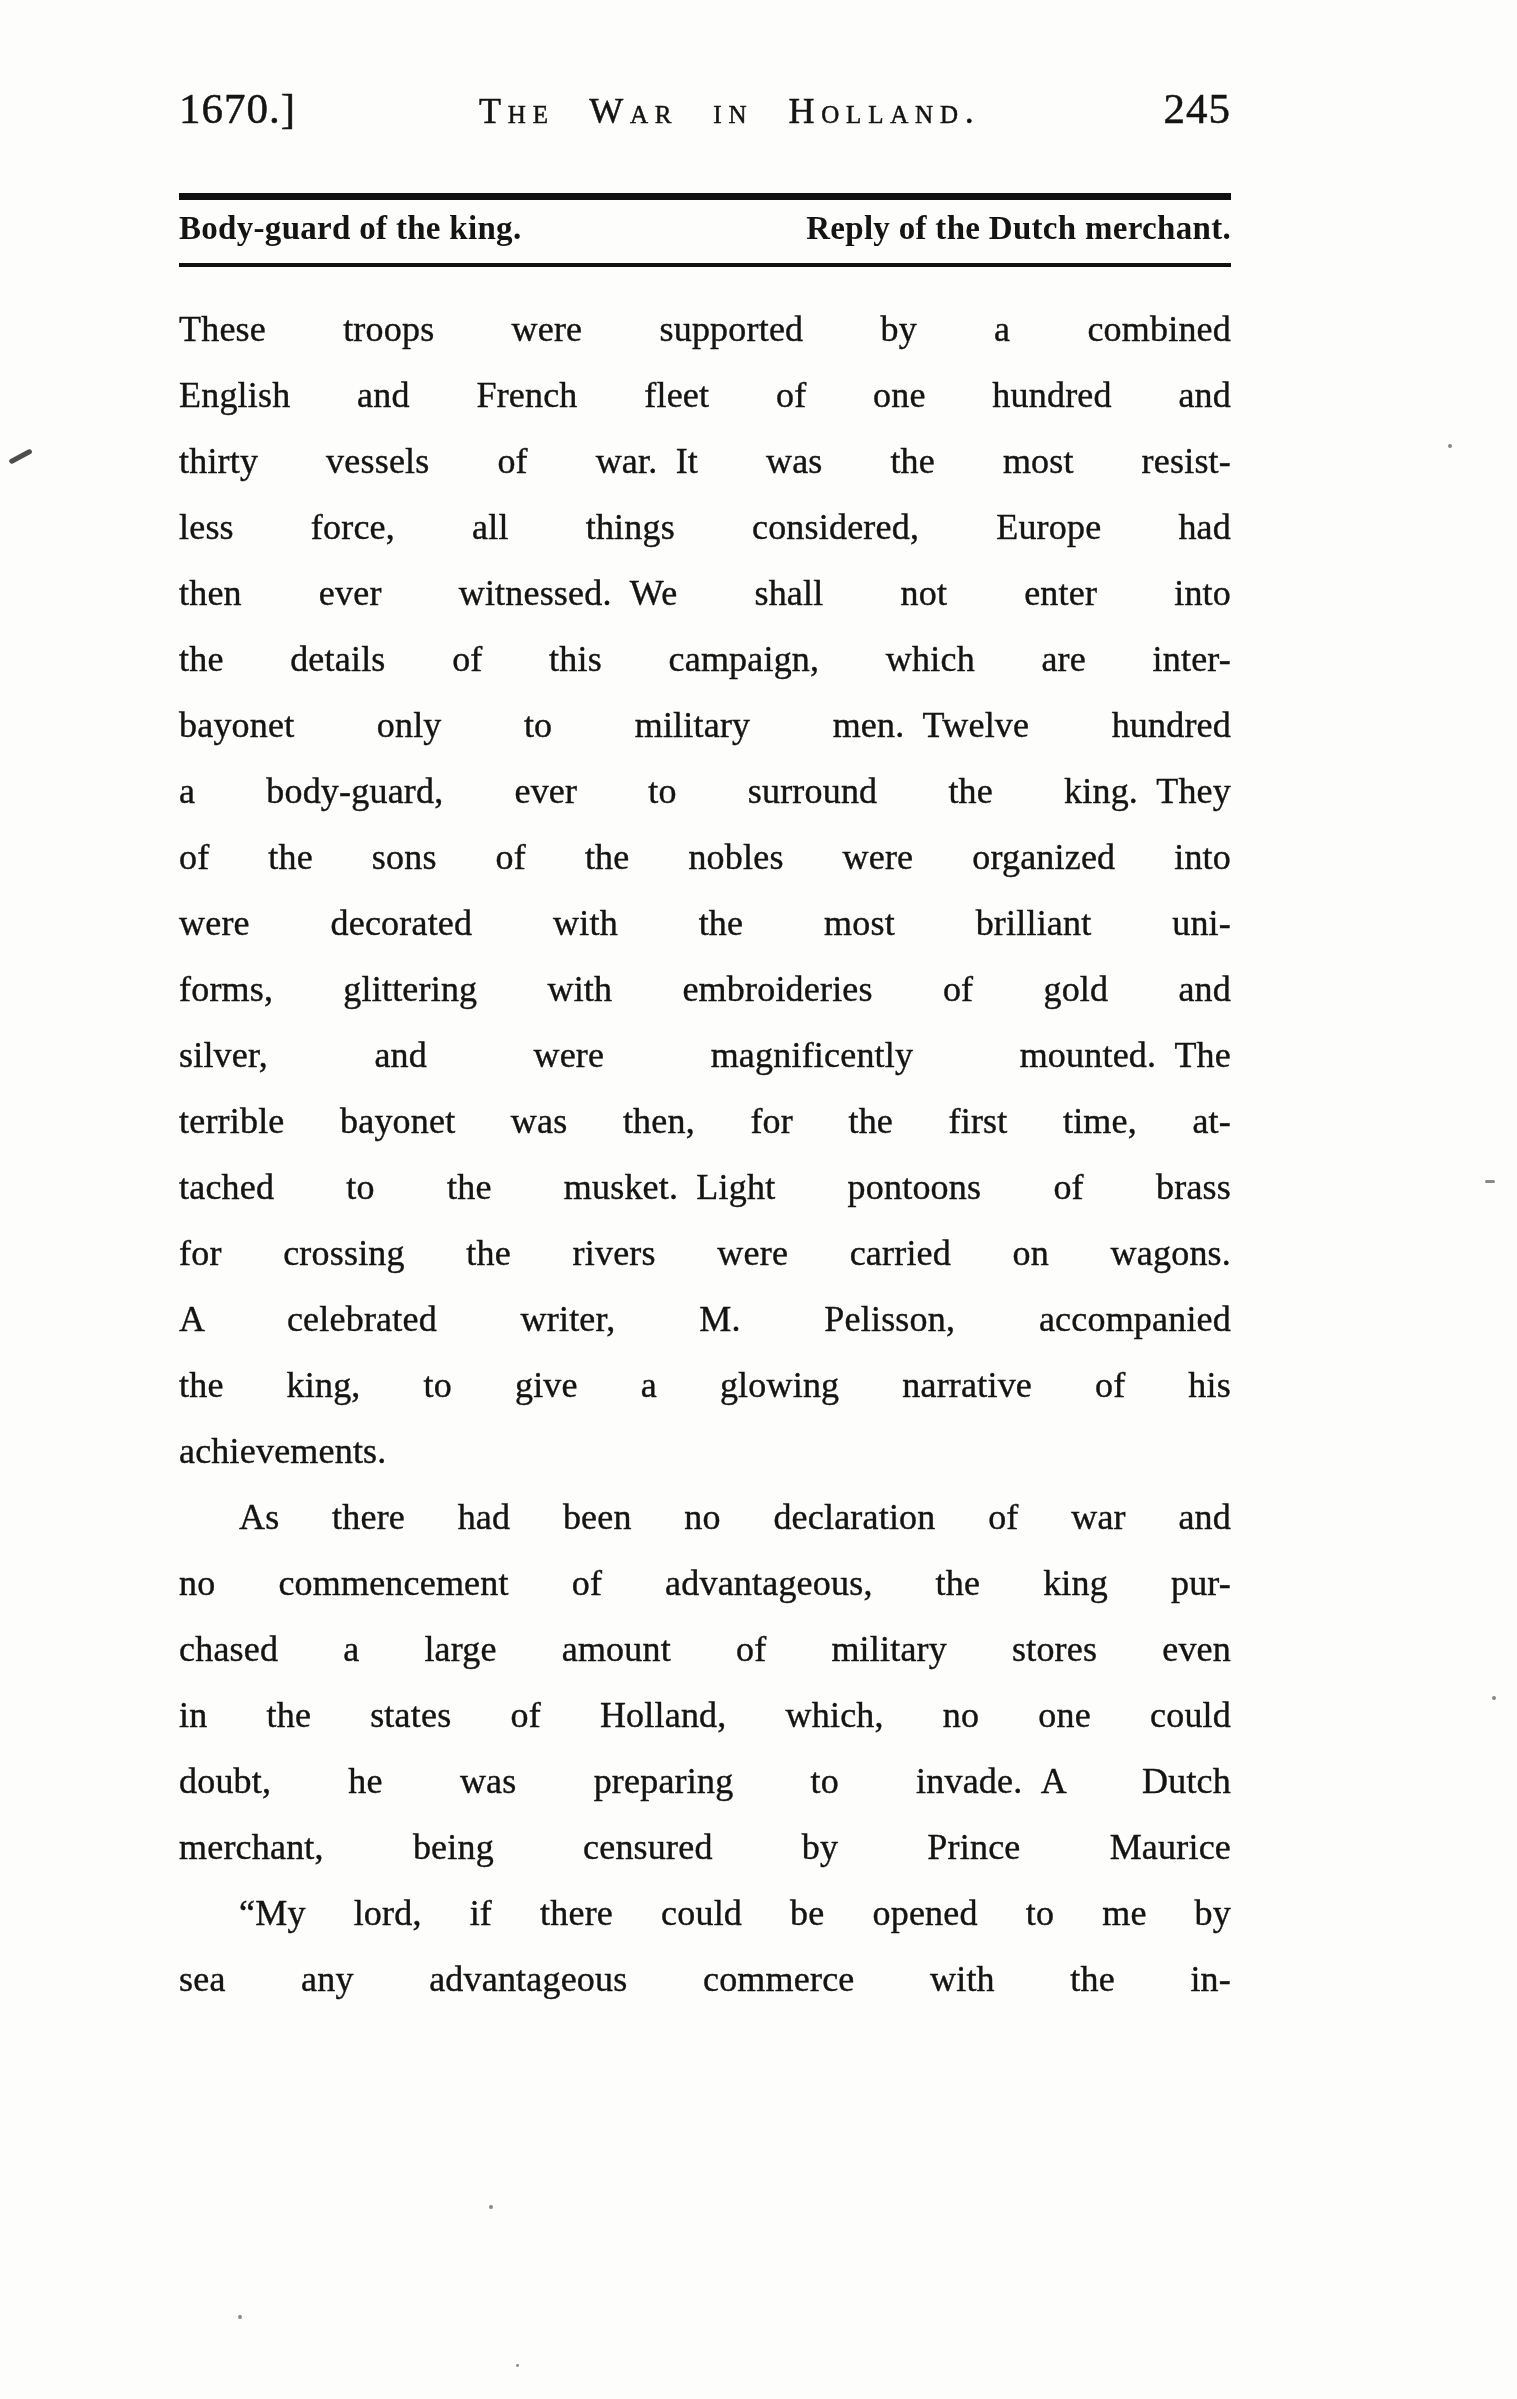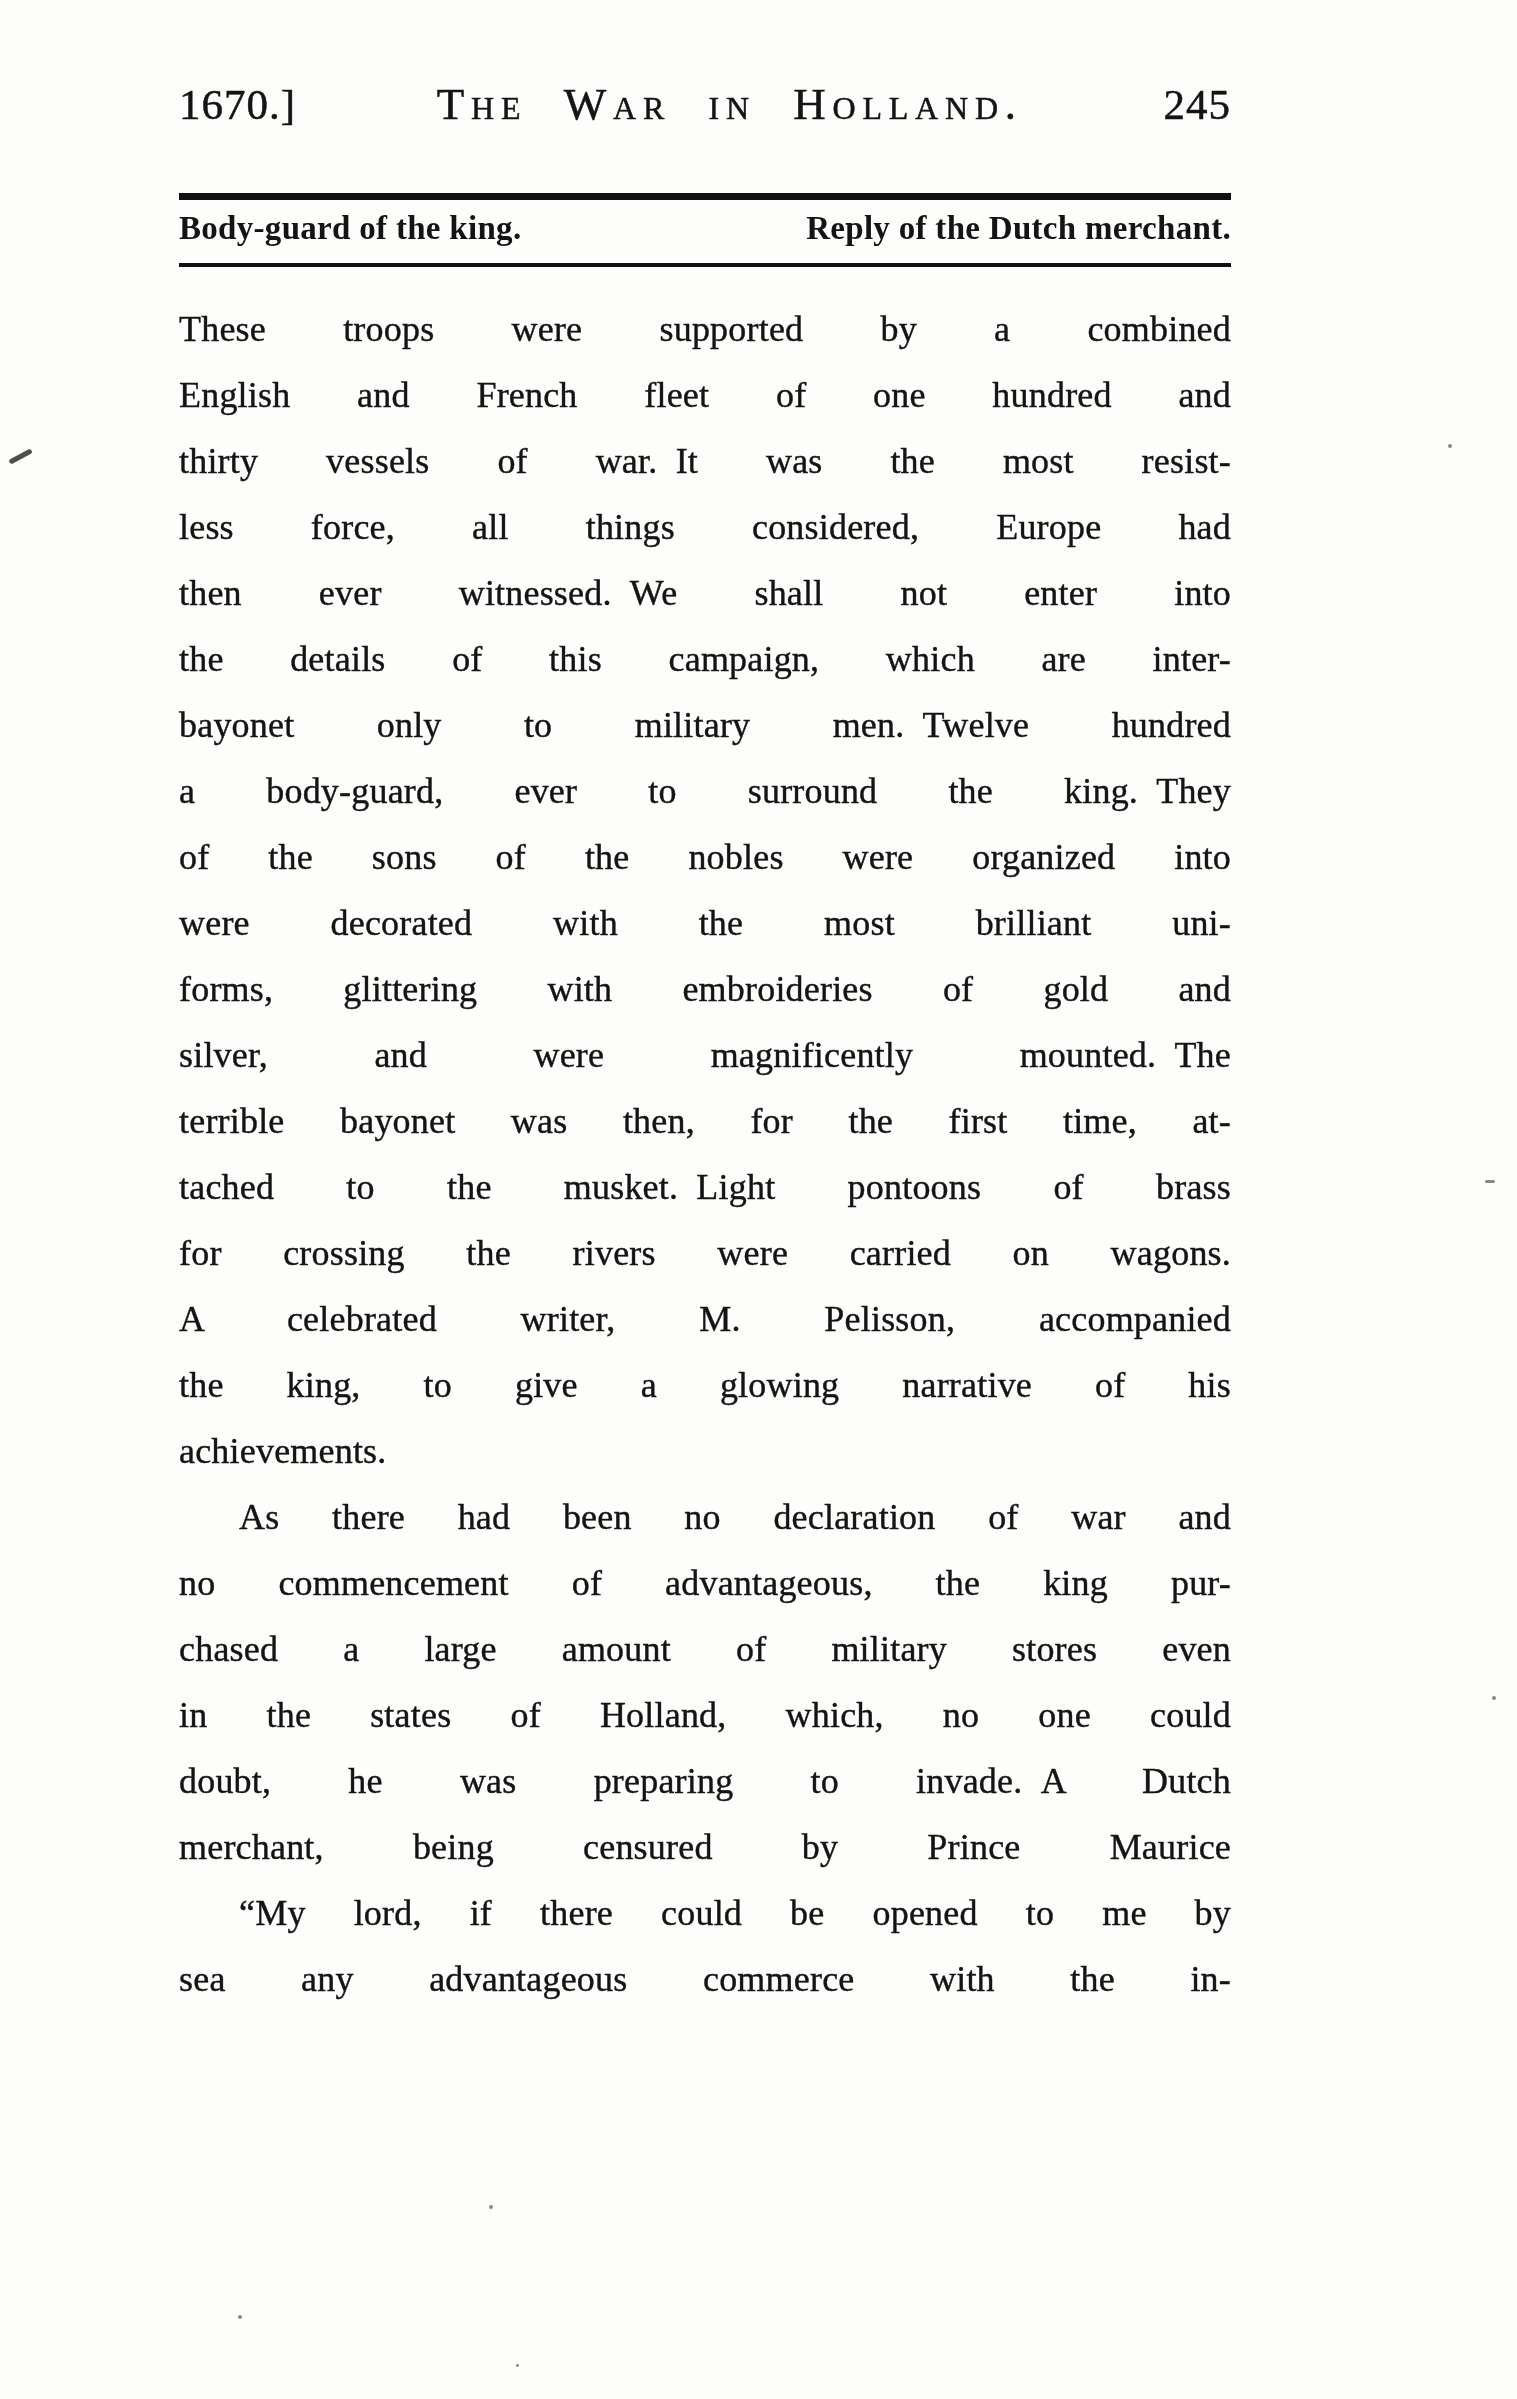--- a/index.html
+++ b/index.html
@@ -17,34 +17,34 @@
     overflow: hidden;
   }
   .content {
     position: absolute;
     left: 179px;
     top: 0;
     width: 1052px;
   }
   .header-row {
     position: absolute;
-    top: 78px;
+    top: 84px;
     left: 0;
     width: 100%;
     display: flex;
     justify-content: space-between;
     align-items: baseline;
     font-size: 43px;
     gap: 48px;
     -webkit-text-stroke: 0.5px #141414;
   }
   .header-year { letter-spacing: 1px; }
   .header-title {
     font-variant: small-caps;
-    font-size: 45px;
+    font-size: 36px;
     letter-spacing: 6.8px;
     word-spacing: 19.3px;
     margin-left: 40px;
   }
   .header-pagenum { letter-spacing: 1px; margin-left: 40px; }
   .rule {
     position: absolute;
     left: 0;
     width: 100%;
     background: #111;

